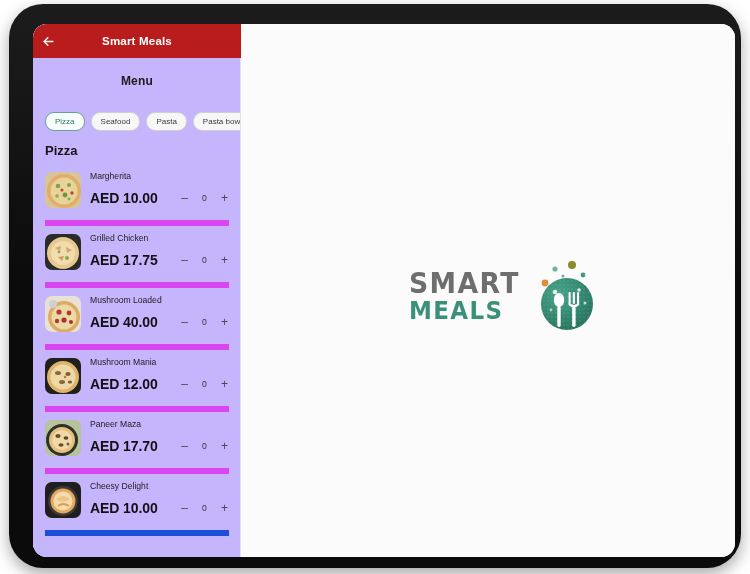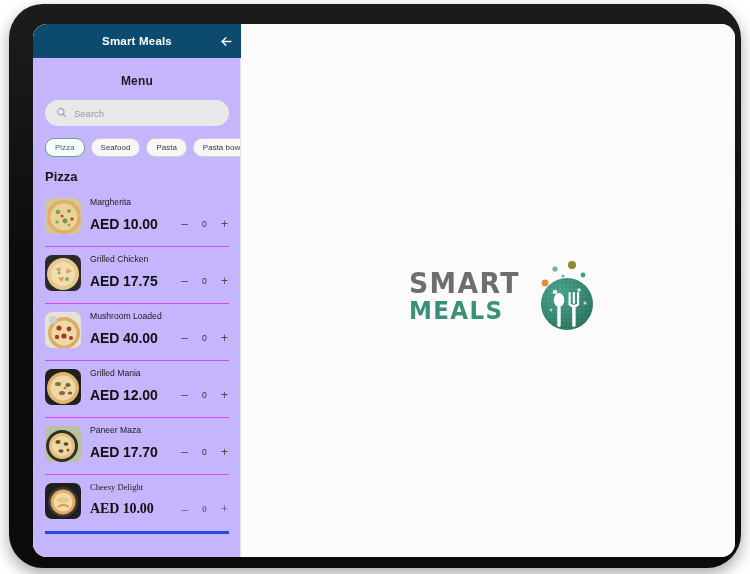--- a/index.html
+++ b/index.html
@@ -33,23 +33,23 @@
   
   .sidebar{
     width:208px;height:533px;background:#f2f2f2;
     display:flex;flex-direction:column;
     position:relative;flex:0 0 208px;
   }
   .sidebar-divider{
     position:absolute;right:0;top:34px;bottom:0;width:1px;background:#e2e2e2;
   }
   .appbar{
-    height:34px;background:#0c4a6e;
+    height:34px;background:#b91c1c;
     display:flex;align-items:center;
-    flex:0 0 34px;position:relative;justify-content:flex-end;
+    flex:0 0 34px;position:relative;
   }
   .back-btn{
     width:30px;height:34px;display:flex;align-items:center;justify-content:center;
     cursor:pointer;
   }
   .back-btn svg{display:block;}
   .appbar-title{
     position:absolute;left:0;right:0;text-align:center;
     color:#ffffff;font-size:11.5px;font-weight:600;letter-spacing:.2px;
     pointer-events:none;
@@ -87,24 +87,24 @@
   .section-title{
     font-size:13px;font-weight:700;color:#161616;
     padding:12px 12px 6px 12px;
   }
   .list{
     flex:1;overflow:hidden;padding:0 12px;
   }
   .row{
     display:flex;align-items:flex-start;gap:9px;
     padding:6px 0 6px 0;
-    border-bottom:1px solid #d946ef;
+    border-bottom:6px solid #d946ef;
     min-height:44px;
   }
-  .row:last-child{border-bottom:3px solid #1d4ed8;font-family:Liberation Serif, serif;}
+  .row:last-child{border-bottom:6px solid #1d4ed8;}
   .thumb{
     width:36px;height:36px;border-radius:7px;flex:0 0 36px;
     overflow:hidden;position:relative;margin-top:2px;
     background:#cbb793;
   }
   .thumb svg{display:block;width:36px;height:36px;}
   .row-body{flex:1;min-width:0;padding-top:1px;}
   .item-name{
     font-size:8.6px;color:#222;white-space:nowrap;overflow:hidden;
     text-overflow:ellipsis;line-height:1.2;
@@ -165,31 +165,20 @@
               </svg>
             </span>
           </div>
           <div class="appbar-title">Smart Meals</div>
         </div>
 
         <div class="panel">
 
           <div class="menu-title">Menu</div>
 
-          <div class="search-wrap">
-            <div class="search-box">
-              <span>
-                <svg width="11" height="11" viewBox="0 0 24 24" fill="none" stroke="#9a9a9a" stroke-width="2.2" stroke-linecap="round">
-                  <circle cx="10.5" cy="10.5" r="7"></circle>
-                  <line x1="16" y1="16" x2="21" y2="21"></line>
-                </svg>
-              </span>
-              <input type="text" placeholder="Search" style="">
-            </div>
-          </div>
 
           <div class="chips">
             <div class="chip active">
               <span>Pizza</span>
             </div>
             <div class="chip">
               <span>Seafood</span>
             </div>
             <div class="chip">
               <span>Pasta</span>
@@ -291,21 +280,21 @@
                   <circle cx="18" cy="19" r="16" fill="#dfb36e"></circle>
                   <circle cx="18" cy="19" r="12.5" fill="#eed9a6"></circle>
                   <ellipse cx="13" cy="15" rx="3" ry="2.1" fill="#8a6a3e"></ellipse>
                   <ellipse cx="23" cy="16" rx="2.6" ry="1.9" fill="#7d5f36"></ellipse>
                   <ellipse cx="17" cy="24" rx="3" ry="2" fill="#8a6a3e"></ellipse>
                   <ellipse cx="25" cy="24" rx="2.2" ry="1.6" fill="#7d5f36"></ellipse>
                   <circle cx="20" cy="19" r="1.3" fill="#b0813f"></circle>
                 </svg>
               </div>
               <div class="row-body">
-                <div class="item-name">Grilled Mania</div>
+                <div class="item-name">Mushroom Mania</div>
                 <div class="item-bottom">
                   <div class="price">AED 12.00</div>
                   <div class="stepper">
                     <span class="step-btn">–</span>
                     <span class="qty">0</span>
                     <span class="step-btn">+</span>
                   </div>
                 </div>
               </div>
             </div>

